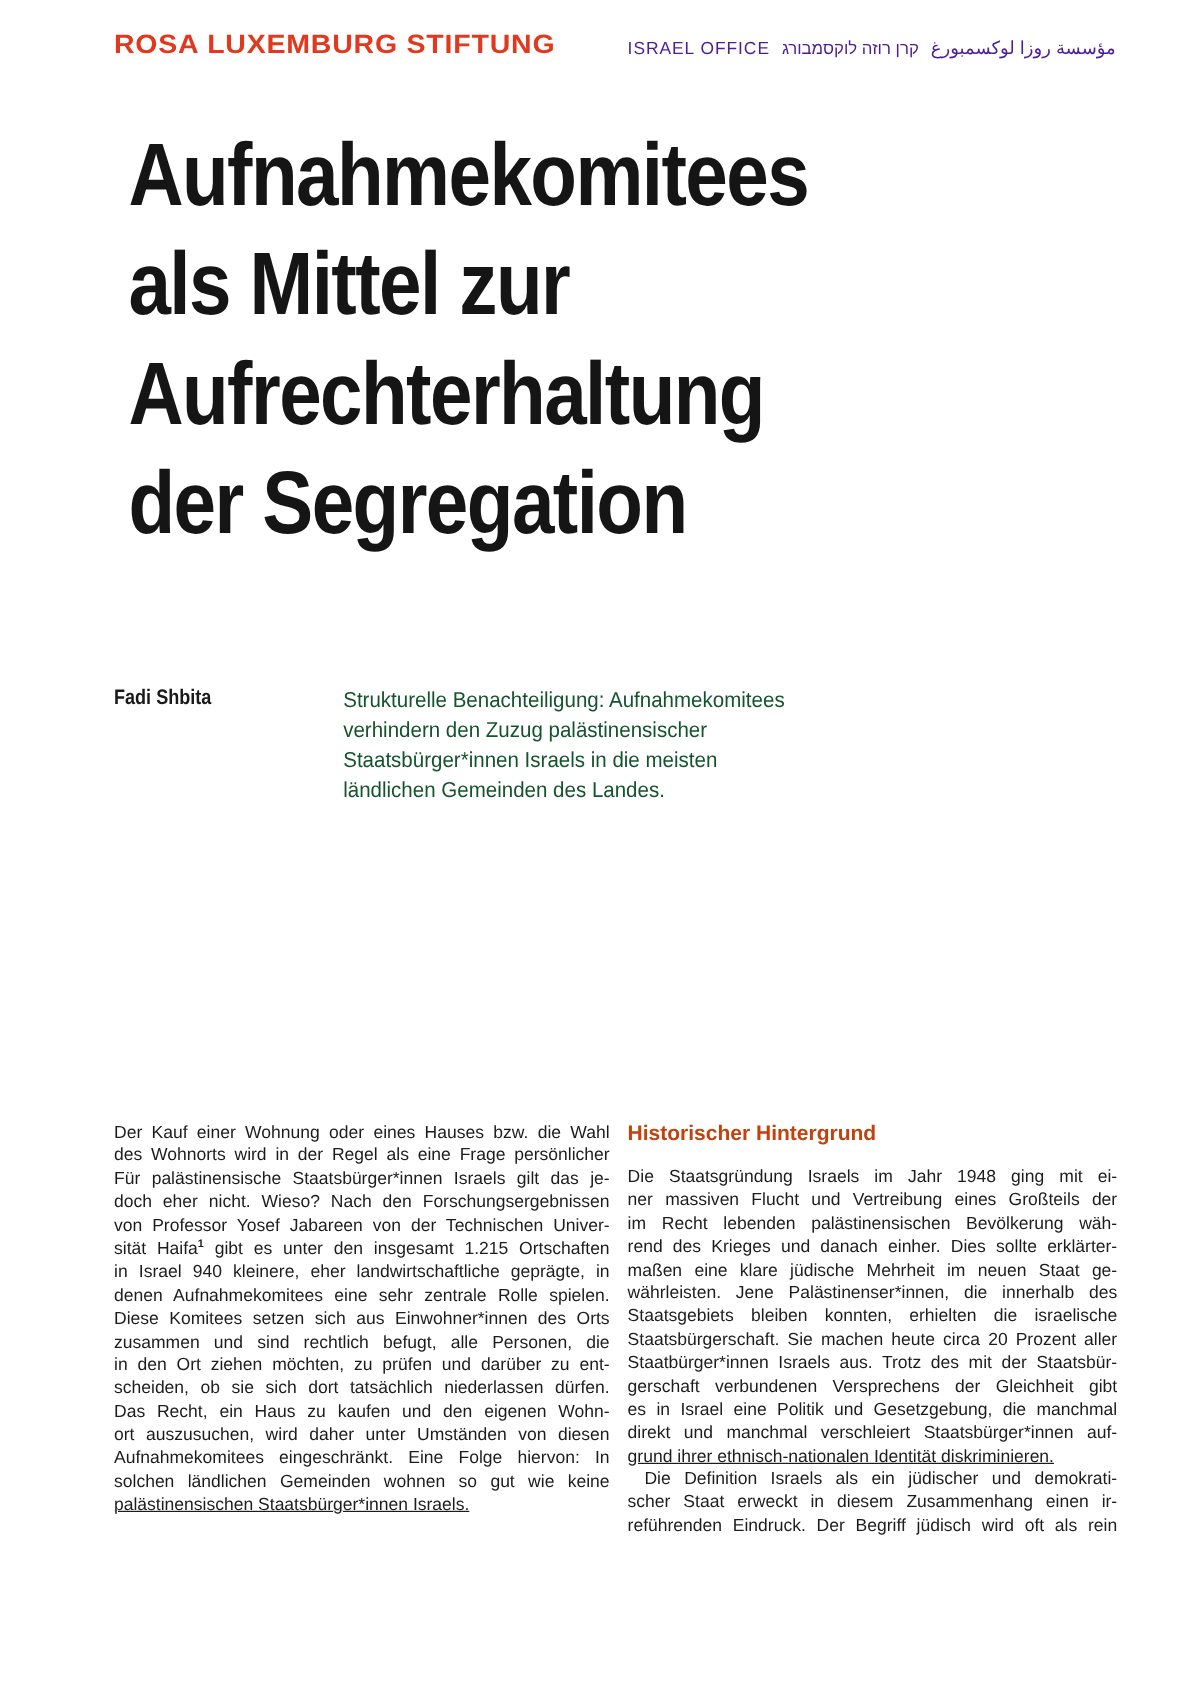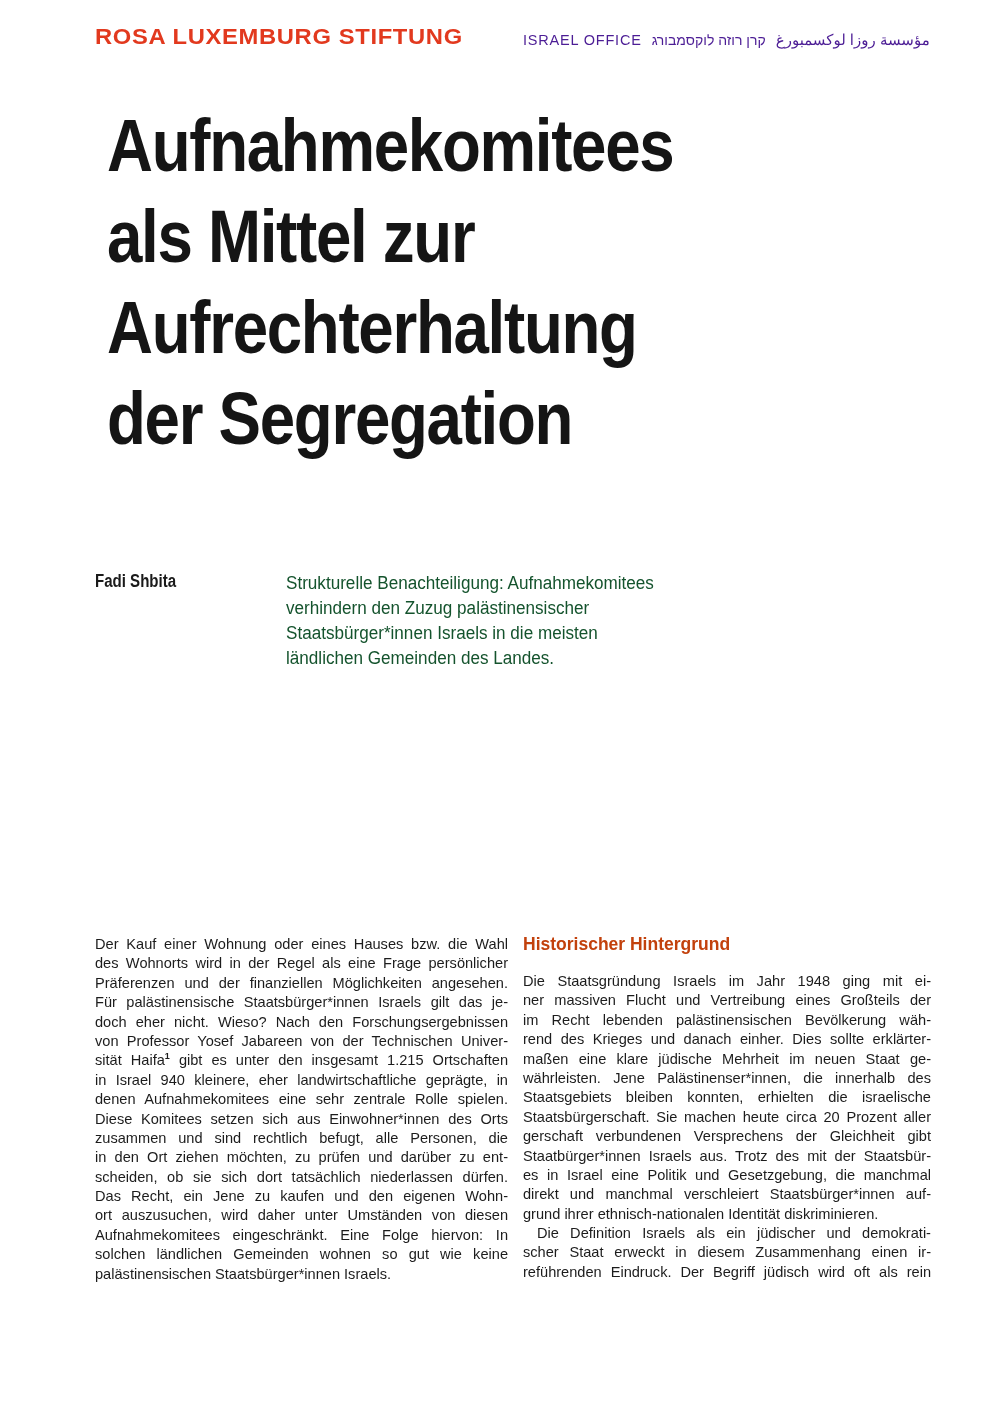--- a/index.html
+++ b/index.html
@@ -139,20 +139,21 @@
       padding-left: 14px;
     }
     .line-inner {
       display: inline-block;
       width: 100%;
       text-align: justify;
       text-align-last: justify;
     }
     .line.last .line-inner {
       text-align-last: left;
+      text-decoration: underline;
     }
 
     .section-heading {
       font-family: Liberation Sans, sans-serif;
       font-weight: 700;
       font-size: 17.5px;
       line-height: 22px;
       margin: 0 0 17px 0;
       color: #c2410c;
     }
@@ -191,49 +192,48 @@
 <div class="lead">
   <span class="lead-line">Strukturelle Benachteiligung: Aufnahmekomitees</span>
   <span class="lead-line">verhindern den Zuzug palästinensischer</span>
   <span class="lead-line">Staatsbürger*innen Israels in die meisten</span>
   <span class="lead-line">ländlichen Gemeinden des Landes.</span>
 </div>
 
 <div class="col col-left">
   <span class="line"><span class="line-inner">Der Kauf einer Wohnung oder eines Hauses bzw. die Wahl</span></span>
   <span class="line"><span class="line-inner">des Wohnorts wird in der Regel als eine Frage persönlicher</span></span>
-  <span class="line"><span class="line-inner">Präferenzen und der finanziellen Möglichkeiten angesehen.</span></span>
   <span class="line"><span class="line-inner">Für palästinensische Staatsbürger*innen Israels gilt das je-</span></span>
   <span class="line"><span class="line-inner">doch eher nicht. Wieso? Nach den Forschungsergebnissen</span></span>
   <span class="line"><span class="line-inner">von Professor Yosef Jabareen von der Technischen Univer-</span></span>
   <span class="line"><span class="line-inner"><span>sität Haifa</span><sup class="fn">1</sup><span> gibt es unter den insgesamt 1.215 Ortschaften</span></span></span>
   <span class="line"><span class="line-inner">in Israel 940 kleinere, eher landwirtschaftliche geprägte, in</span></span>
   <span class="line"><span class="line-inner">denen Aufnahmekomitees eine sehr zentrale Rolle spielen.</span></span>
   <span class="line"><span class="line-inner">Diese Komitees setzen sich aus Einwohner*innen des Orts</span></span>
   <span class="line"><span class="line-inner">zusammen und sind rechtlich befugt, alle Personen, die</span></span>
   <span class="line"><span class="line-inner">in den Ort ziehen möchten, zu prüfen und darüber zu ent-</span></span>
   <span class="line"><span class="line-inner">scheiden, ob sie sich dort tatsächlich niederlassen dürfen.</span></span>
-  <span class="line"><span class="line-inner">Das Recht, ein Jene zu kaufen und den eigenen Wohn-</span></span>
+  <span class="line"><span class="line-inner">Das Recht, ein Haus zu kaufen und den eigenen Wohn-</span></span>
   <span class="line"><span class="line-inner">ort auszusuchen, wird daher unter Umständen von diesen</span></span>
   <span class="line"><span class="line-inner">Aufnahmekomitees eingeschränkt. Eine Folge hiervon: In</span></span>
   <span class="line"><span class="line-inner">solchen ländlichen Gemeinden wohnen so gut wie keine</span></span>
   <span class="line last"><span class="line-inner">palästinensischen Staatsbürger*innen Israels.</span></span>
 </div>
 
 <div class="col col-right">
   <h2 class="section-heading">Historischer Hintergrund</h2>
   <span class="line"><span class="line-inner">Die Staatsgründung Israels im Jahr 1948 ging mit ei-</span></span>
   <span class="line"><span class="line-inner">ner massiven Flucht und Vertreibung eines Großteils der</span></span>
   <span class="line"><span class="line-inner">im Recht lebenden palästinensischen Bevölkerung wäh-</span></span>
   <span class="line"><span class="line-inner">rend des Krieges und danach einher. Dies sollte erklärter-</span></span>
   <span class="line"><span class="line-inner">maßen eine klare jüdische Mehrheit im neuen Staat ge-</span></span>
   <span class="line"><span class="line-inner">währleisten. Jene Palästinenser*innen, die innerhalb des</span></span>
   <span class="line"><span class="line-inner">Staatsgebiets bleiben konnten, erhielten die israelische</span></span>
   <span class="line"><span class="line-inner">Staatsbürgerschaft. Sie machen heute circa 20 Prozent aller</span></span>
+  <span class="line"><span class="line-inner">Staatbürger*innen Israels aus. Trotz des mit der Staatsbür-</span></span>
   <span class="line"><span class="line-inner">gerschaft verbundenen Versprechens der Gleichheit gibt</span></span>
-  <span class="line"><span class="line-inner">Staatbürger*innen Israels aus. Trotz des mit der Staatsbür-</span></span>
   <span class="line"><span class="line-inner">es in Israel eine Politik und Gesetzgebung, die manchmal</span></span>
   <span class="line"><span class="line-inner">direkt und manchmal verschleiert Staatsbürger*innen auf-</span></span>
   <span class="line last"><span class="line-inner">grund ihrer ethnisch-nationalen Identität diskriminieren.</span></span>
   <span class="line indent"><span class="line-inner">Die Definition Israels als ein jüdischer und demokrati-</span></span>
   <span class="line"><span class="line-inner">scher Staat erweckt in diesem Zusammenhang einen ir-</span></span>
   <span class="line"><span class="line-inner">reführenden Eindruck. Der Begriff jüdisch wird oft als rein</span></span>
 </div>
 
 </body></html>

